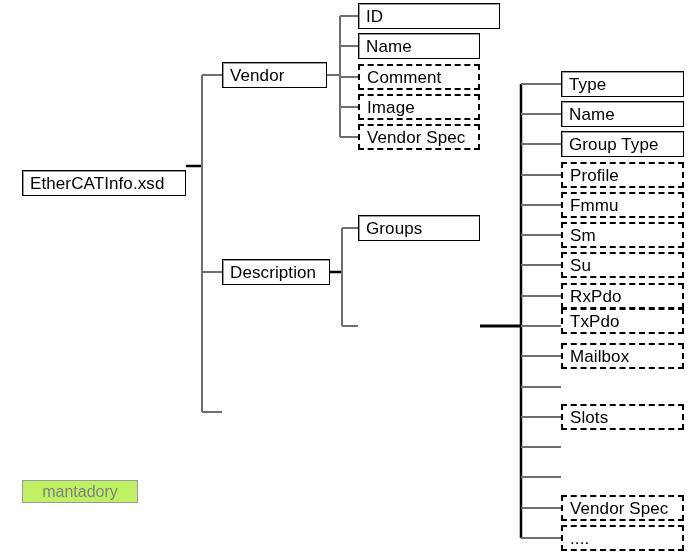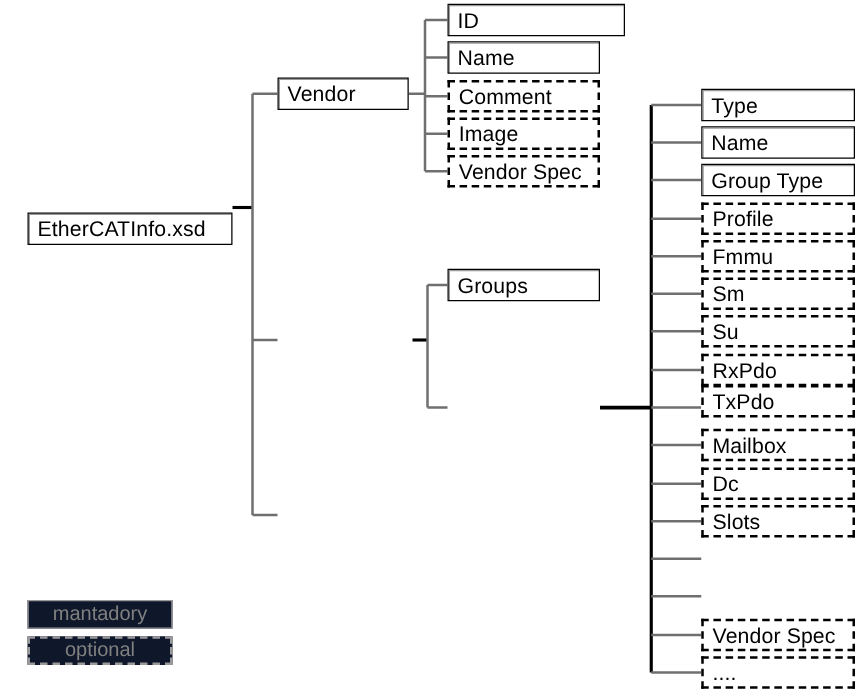--- a/index.html
+++ b/index.html
@@ -25,21 +25,21 @@
   .node.mandatory{
     border:1px solid #000000;
     box-shadow:1px 1px 0 0 #9a9a9a inset;
   }
   .node.optional{
     border:2px dashed #000000;
   }
   .legend-box{
     position:absolute;
     box-sizing:border-box;
-    background:#0f172a;
+    background:#bef264;
     display:flex;
     align-items:center;
     justify-content:center;
     font-size:16px;
     color:#808080;
     z-index:3;
   }
   .legend-box.mandatory{border:1px solid #9a9a9a;box-shadow:none;}
   .legend-box.optional{border:2px dashed #9a9a9a;}
   svg.lines{position:absolute;left:0;top:0;width:688px;height:557px;z-index:1;}
@@ -98,20 +98,23 @@
     <line x1="521" y1="538" x2="561" y2="538" stroke="#6f6f6f" stroke-width="2"></line>
   </svg>
 
   <div class="node mandatory" style="left:22px;top:153px;width:164px;height:26px;margin-top:17px;">
     <span>EtherCATInfo.xsd</span>
   </div>
 
   <div class="node mandatory" style="left:222px;top:62px;width:105px;height:26px;">
     <span>Vendor</span>
   </div>
+  <div class="node mandatory" style="left:222px;top:259px;width:108px;height:26px;">
+    <span>Description</span>
+  </div>
 
   <div class="node mandatory" style="left:358px;top:3px;width:142px;height:26px;">
     <span>ID</span>
   </div>
   <div class="node mandatory" style="left:358px;top:33px;width:122px;height:26px;">
     <span>Name</span>
   </div>
   <div class="node optional" style="left:358px;top:64px;width:122px;height:26px;">
     <span>Comment</span>
   </div>
@@ -149,33 +152,27 @@
   </div>
   <div class="node optional" style="left:561px;top:283px;width:123px;height:26px;text-align:right;">
     <span>RxPdo</span>
   </div>
   <div class="node optional" style="left:561px;top:308px;width:123px;height:26px;">
     <span>TxPdo</span>
   </div>
   <div class="node optional" style="left:561px;top:343px;width:123px;height:26px;">
     <span>Mailbox</span>
   </div>
-  <div class="node optional" style="left:561px;top:374px;width:123px;height:26px;">
-    <span>Dc</span>
-  </div>
   <div class="node optional" style="left:561px;top:404px;width:123px;height:26px;">
     <span>Slots</span>
   </div>
   <div class="node optional" style="left:561px;top:495px;width:123px;height:26px;">
     <span>Vendor Spec</span>
   </div>
   <div class="node optional" style="left:561px;top:525px;width:123px;height:26px;">
     <span>....</span>
   </div>
 
   <div class="legend-box mandatory" style="left:22px;top:480px;width:116px;height:23px;">
     <span>mantadory</span>
   </div>
-  <div class="legend-box optional" style="left:22px;top:509px;width:116px;height:23px;">
-    <span>optional</span>
-  </div>
 
 </div>
 
 </body></html>

